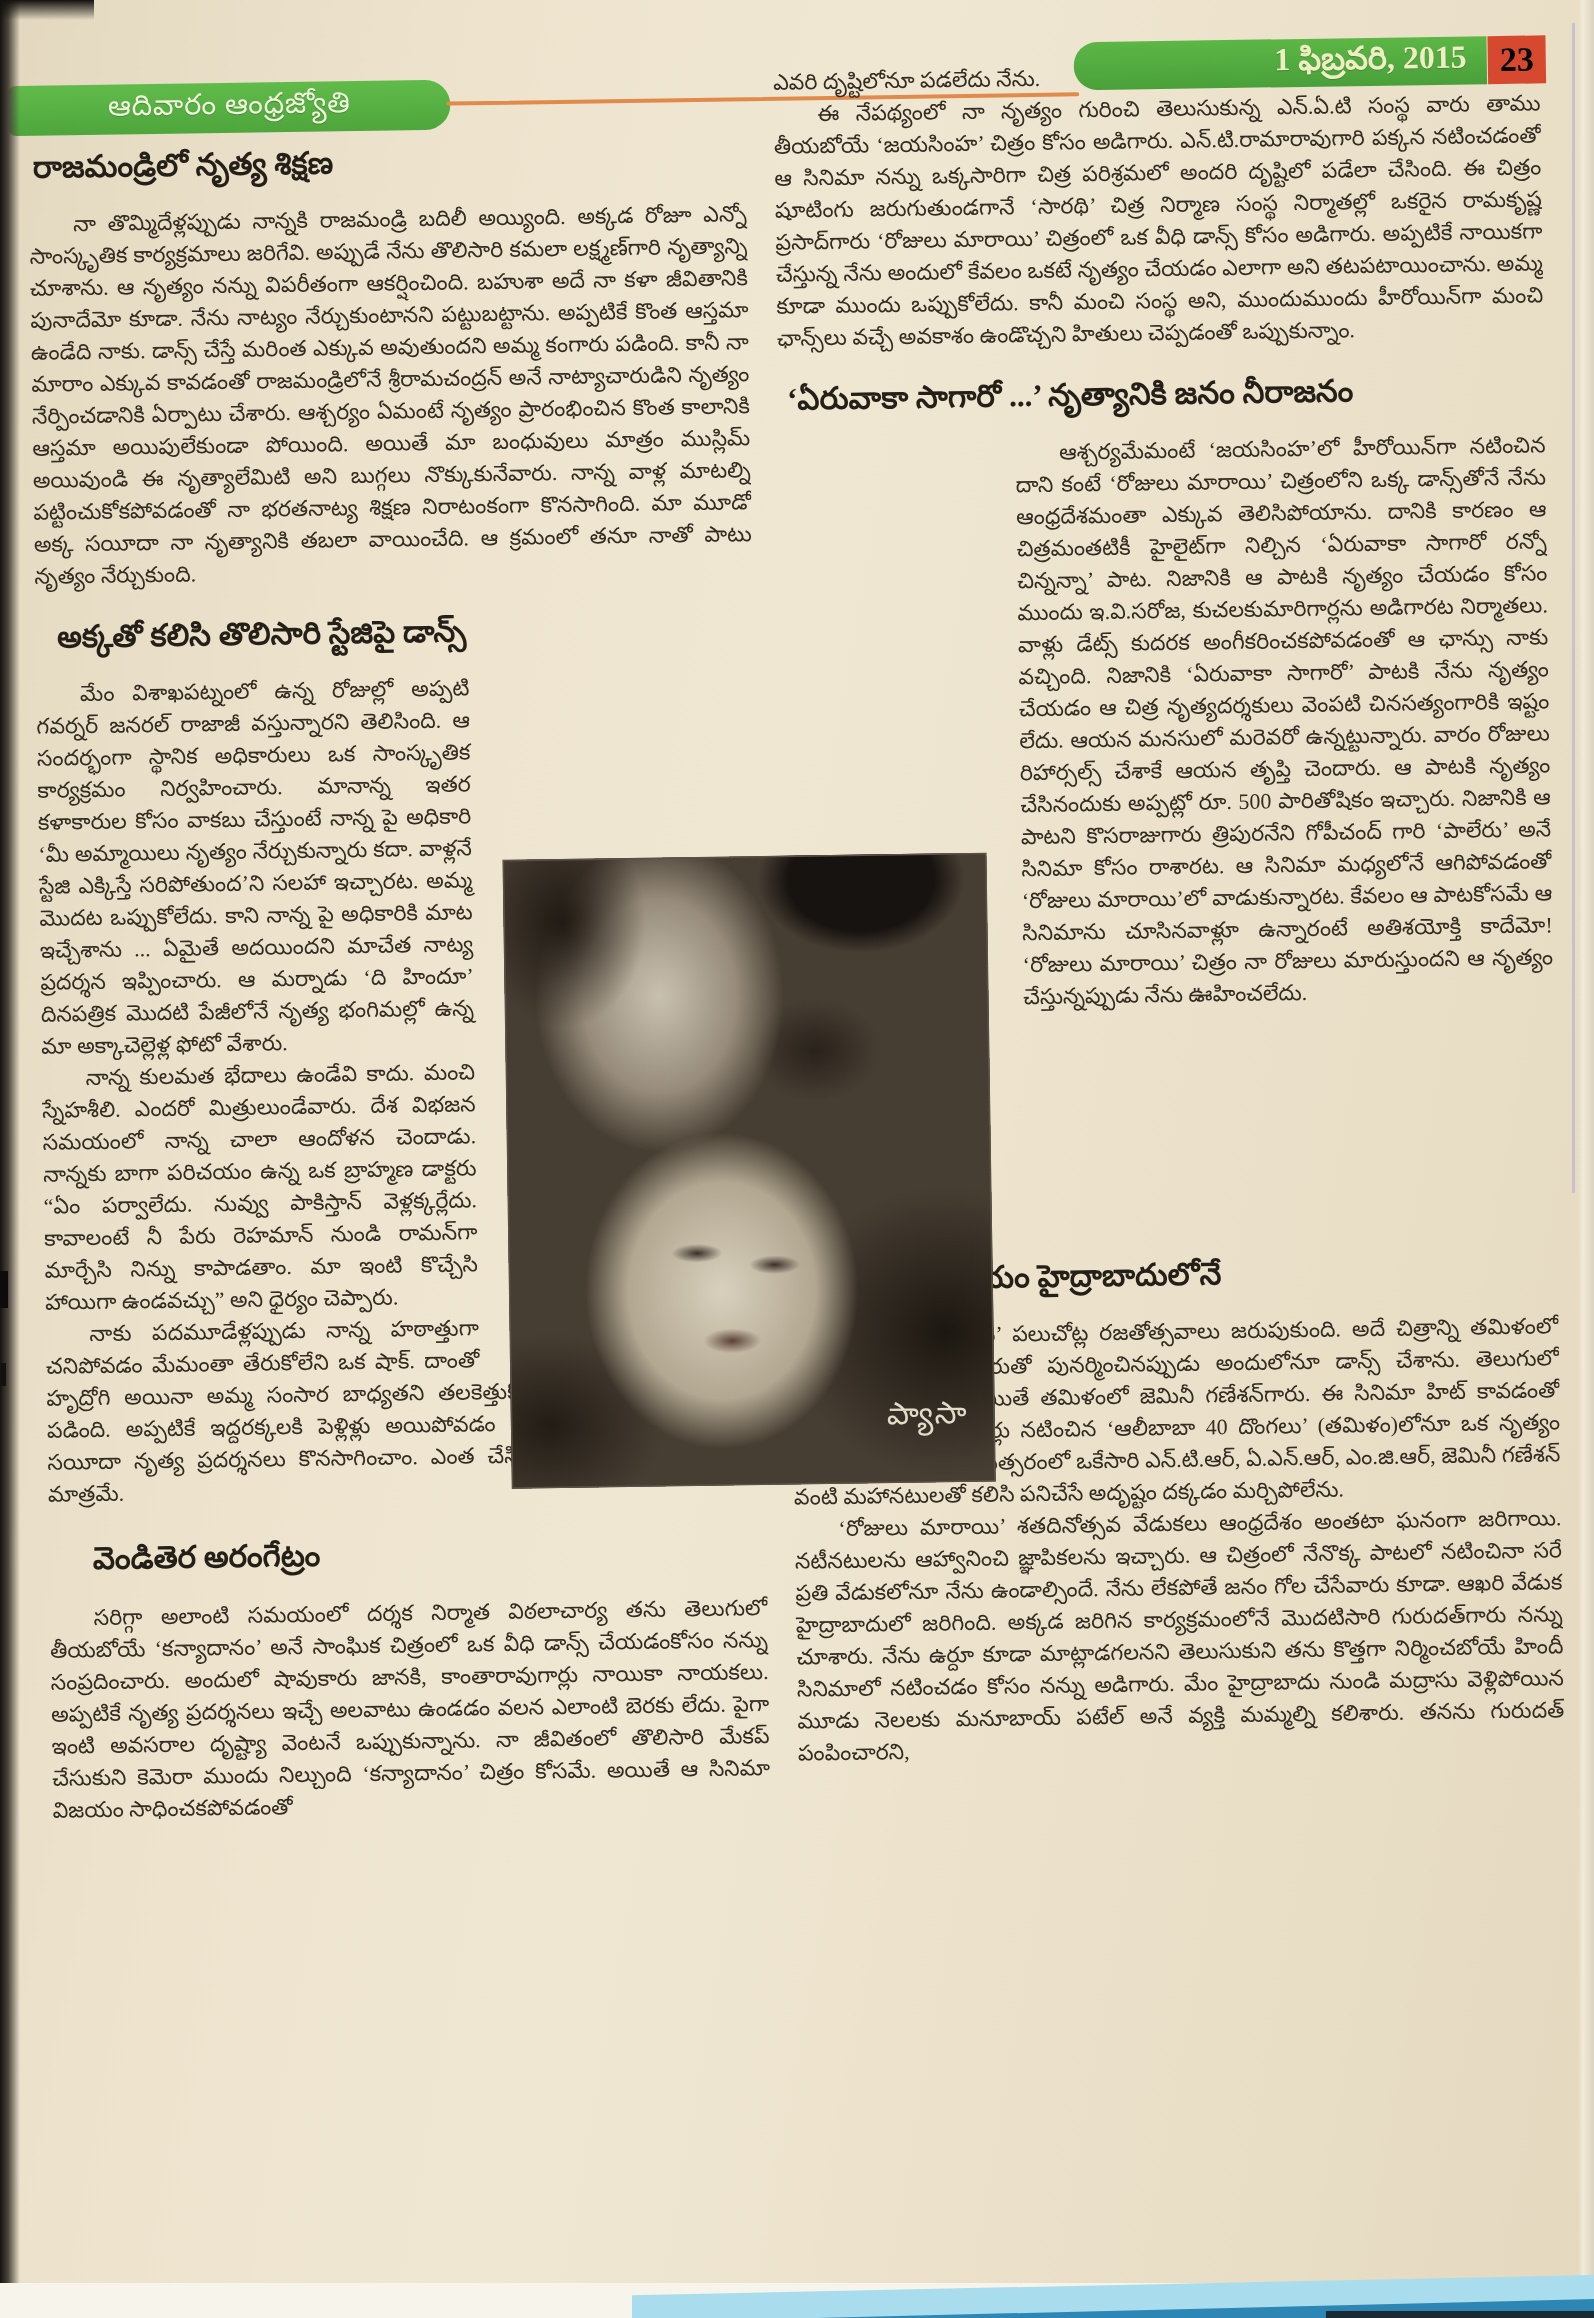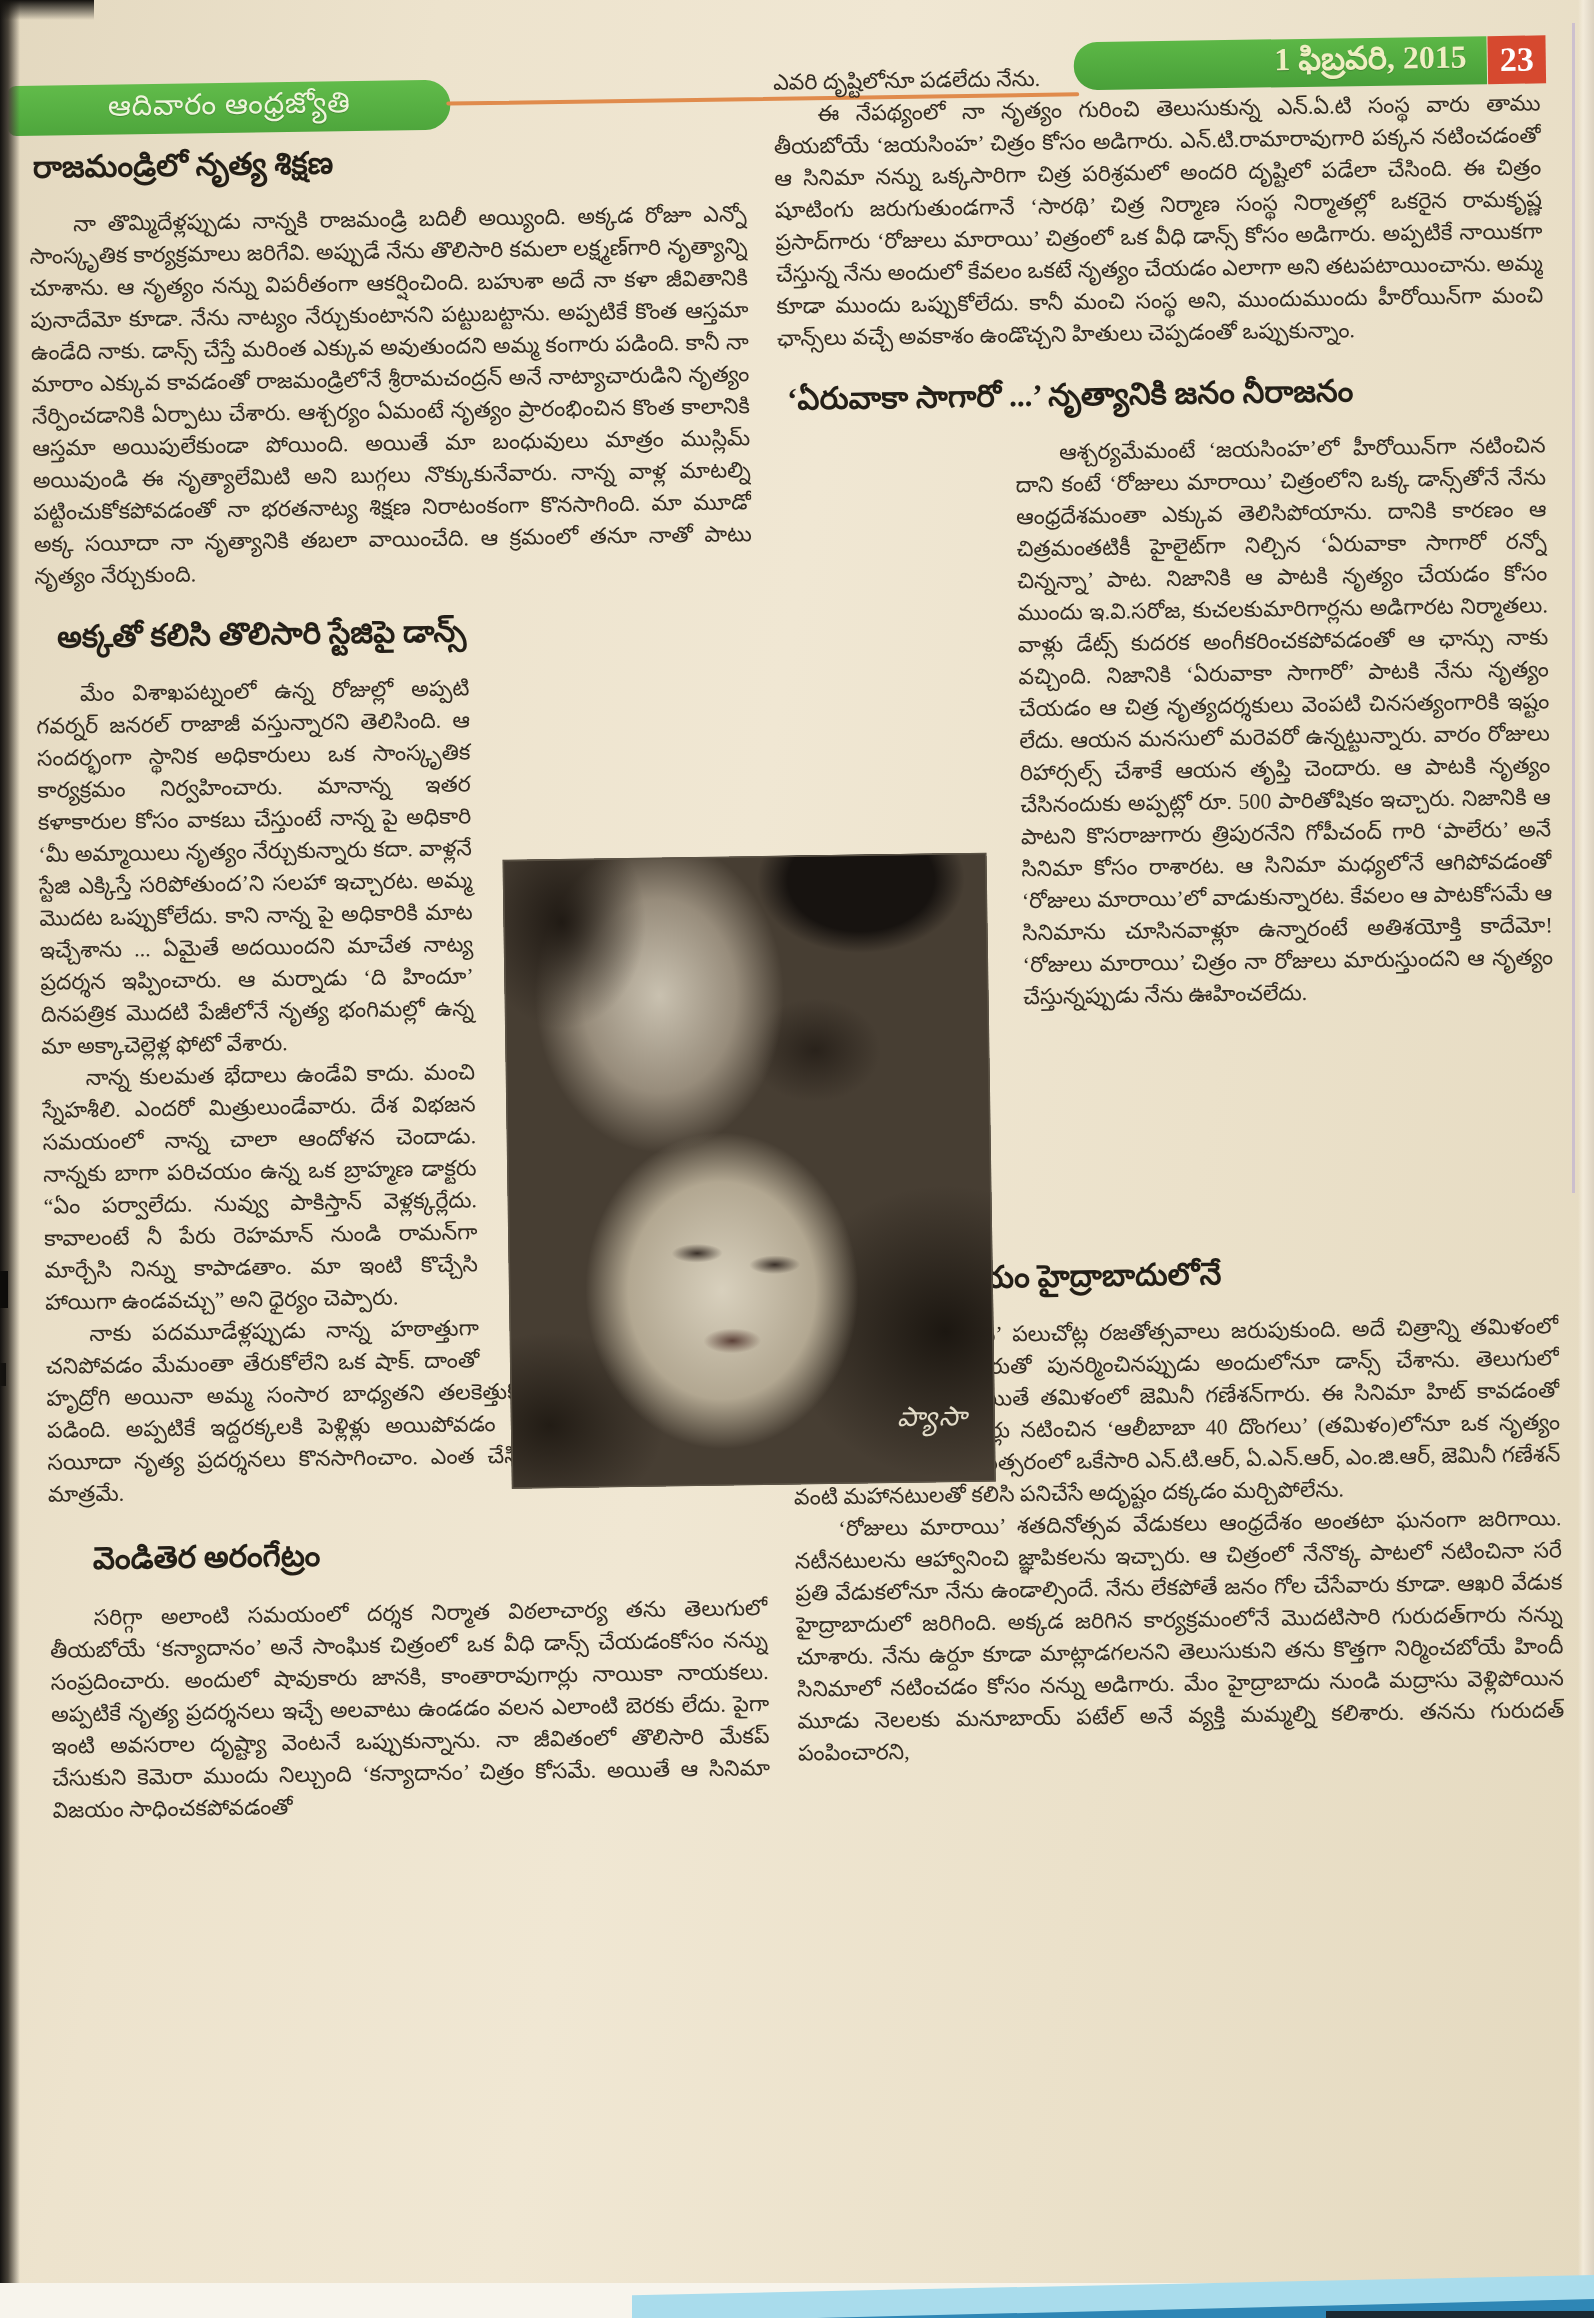--- a/index.html
+++ b/index.html
@@ -32,21 +32,21 @@
     border-radius:9.4px 26.5px 26.5px 9.4px;
     display:flex;align-items:center;justify-content:center;}
   .badge-left span{color:#eef5da;font-size:29px;letter-spacing:0.8px;text-shadow:0 0.8px 0.8px #3c7d2e;}
   .rule-orange{position:absolute;left:462px;top:97px;width:633px;height:3.9px;background:#e08b4c;border-radius:2.3px;}
   .badge-right{position:absolute;left:1090px;top:47px;width:413px;height:48px;
     background:linear-gradient(180deg,#5cb746,#49a039);
     border-radius:23.4px 0 0 23.4px;
     display:flex;align-items:center;justify-content:flex-end;}
   .badge-right .date{color:#efeec2;font-size:32px;font-weight:bold;padding-right:20px;text-shadow:0 0.8px 0.8px #3c7d2e;}
   .pagenum{position:absolute;left:1504px;top:47px;width:58px;height:48px;background:#d6492f;
-    display:flex;align-items:center;justify-content:center;color:#ffffff;font-size:34px;font-weight:bold;}
+    display:flex;align-items:center;justify-content:center;color:#000000;font-size:34px;font-weight:bold;}
 
   
   .col{position:absolute;text-align:justify;font-size:22px;line-height:32px;}
   .col-left{left:43px;top:119px;width:718px;height:2153px;overflow:hidden;}
   .col-right{left:789px;top:67px;width:767px;height:2215px;overflow:hidden;}
   .h{font-weight:bold;font-size:31px;line-height:36px;color:#241f17;text-align:left;clear:both;}
   .h1{margin:20px 0 23.4px 4.7px;}
   .h2{margin:26.5px 0 23.4px 22px;}
   .h3{margin:31px 0 25px 44px;}
   .h4{margin:26.5px 0 23.4px 9.4px;}
@@ -65,21 +65,21 @@
       radial-gradient(ellipse 117px 148px at 12% 10%, #201a14 0%, rgba(32,26,20,0) 72%),
       radial-gradient(ellipse 183px 230px at 32% 22%, #c9c1b0 0%, #978c7b 42%, rgba(151,140,123,0) 68%),
       radial-gradient(ellipse 94px 74px at 64% 31%, #29221b 0%, rgba(41,34,27,0) 70%),
       radial-gradient(ellipse 30px 11px at 39% 63%, #3a3029 0%, rgba(58,48,41,0) 85%),
       radial-gradient(ellipse 30px 11px at 55% 65%, #3a3029 0%, rgba(58,48,41,0) 85%),
       radial-gradient(ellipse 36px 15.6px at 46% 77%, #5c4138 0%, rgba(92,65,56,0) 80%),
       radial-gradient(ellipse 195px 226px at 44% 69%, #d8d0bd 0%, #b2a791 48%, rgba(178,167,145,0) 70%),
       radial-gradient(ellipse 218px 203px at 90% 76%, #1c1711 0%, rgba(28,23,17,0) 72%),
       radial-gradient(ellipse 164px 133px at 8% 90%, #221c15 0%, rgba(34,28,21,0) 70%);
     box-shadow:0 0 0 1.6px #5a5245 inset;}
-  .photo .caption{position:absolute;right:26.5px;bottom:44px;color:#e3dcc9;font-size:27px;letter-spacing:1.6px;font-style:italic;}
+  .photo .caption{position:absolute;right:26.5px;bottom:44px;color:#e3dcc9;font-size:31px;letter-spacing:1.6px;}
 </style>
 </head>
 <body>
 
 <div class="page">
 
   <div class="skew">
 
     <div class="badge-left">
       <span>ఆదివారం ఆంధ్రజ్యోతి</span>

